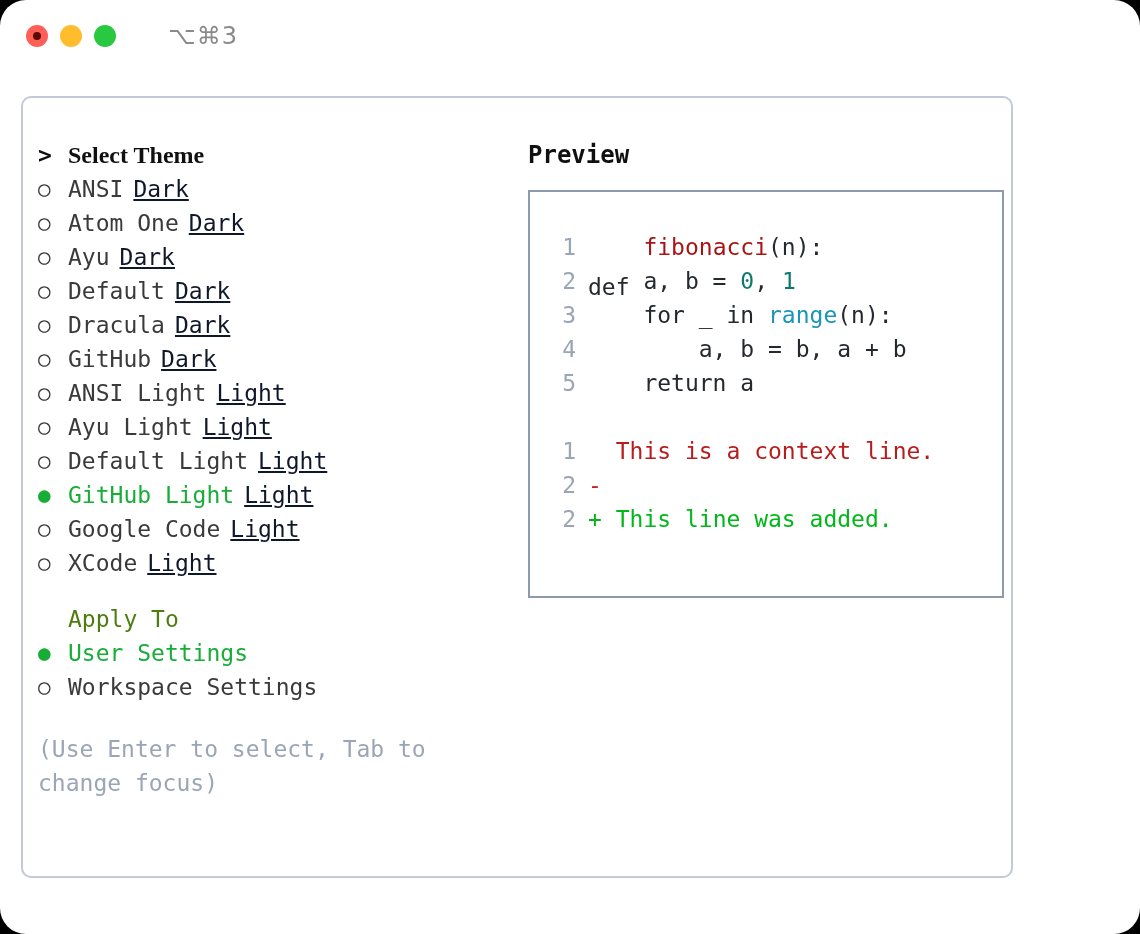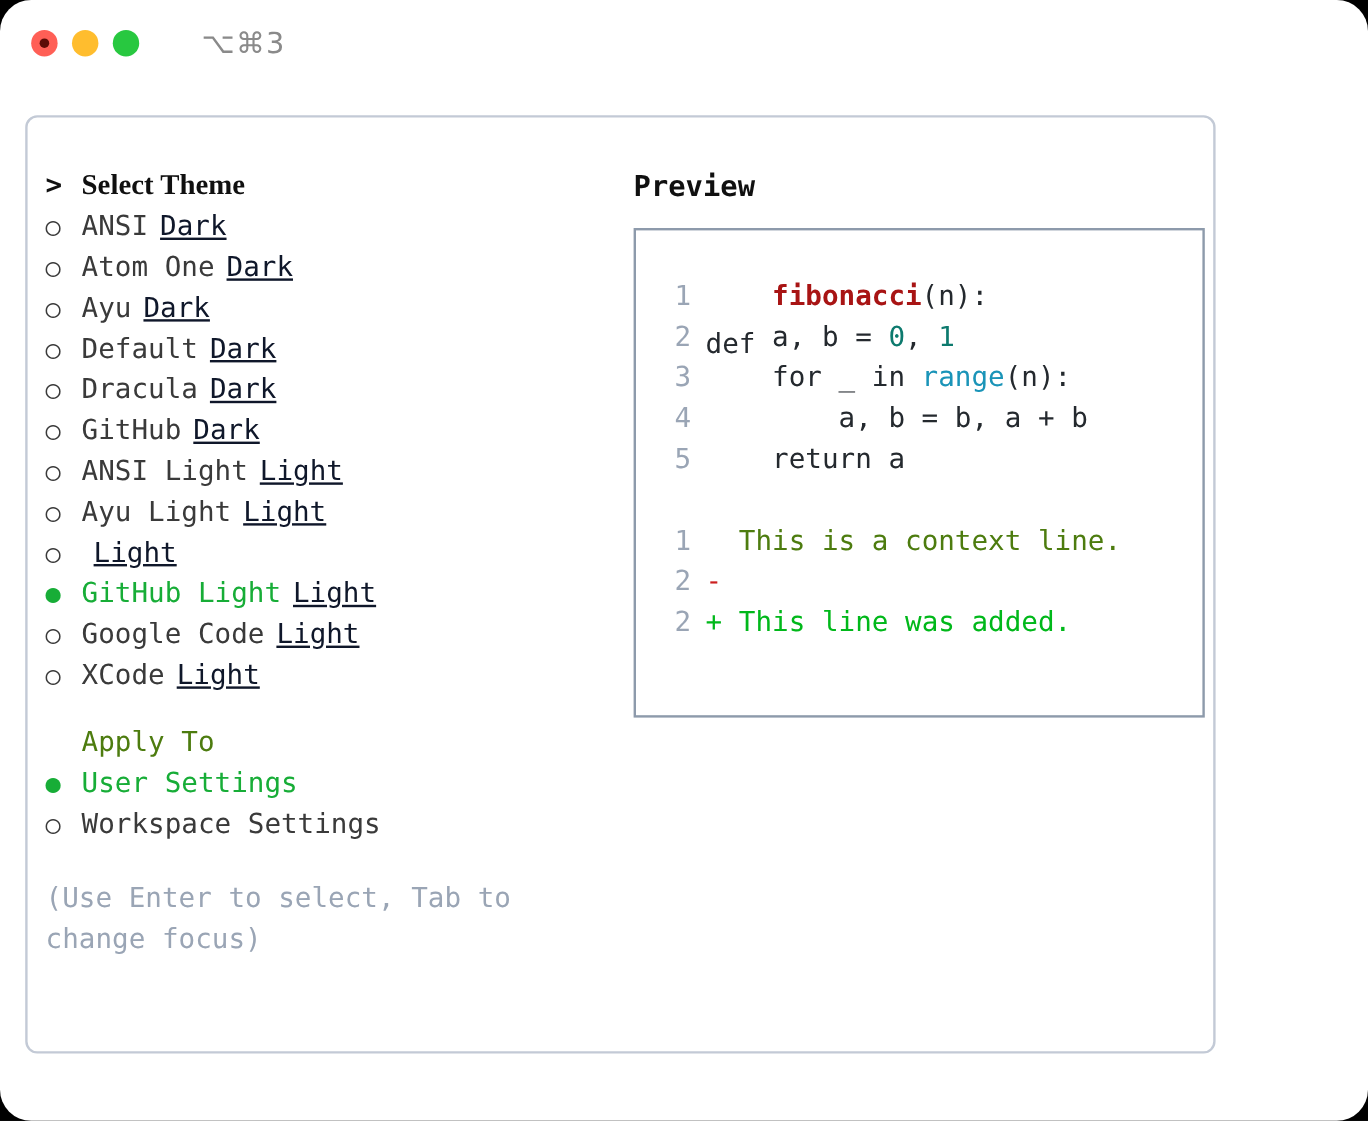--- a/index.html
+++ b/index.html
@@ -173,24 +173,24 @@
   }
   .lineno {
     width: 26px;
     flex: 0 0 26px;
     text-align: right;
     color: #9aa5b5;
     margin-right: 12px;
   }
   .code-text { color: #24292e; }
   .tok-def   { color: #24292e; margin-top: 40px; }
-  .tok-fn    { color: #a81414; font-weight: bold; }
+  .tok-fn    { color: #a81414; font-weight: normal; }
   .tok-call  { color: #1a94b8; }
   .tok-num   { color: #0d7a6e; }
-  .tok-ctx   { color: #4d7c0f; }
+  .tok-ctx   { color: #b91c1c; }
   .tok-del   { color: #cc1f1f; }
   .tok-add   { color: #00b81a; }
   .gap-line { height: 34px; }
 </style>
 </head>
 <body>
 
 <div id="window">
 
   <div id="titlebar">
@@ -213,21 +213,21 @@
 
       <div id="theme-list">
           <div class="row"><span class="bullet">○</span><span class="label">ANSI</span><span class="badge">Dark</span></div>
           <div class="row"><span class="bullet">○</span><span class="label">Atom One</span><span class="badge">Dark</span></div>
           <div class="row"><span class="bullet">○</span><span class="label">Ayu</span><span class="badge">Dark</span></div>
           <div class="row"><span class="bullet">○</span><span class="label">Default</span><span class="badge">Dark</span></div>
           <div class="row"><span class="bullet">○</span><span class="label">Dracula</span><span class="badge">Dark</span></div>
           <div class="row"><span class="bullet">○</span><span class="label">GitHub</span><span class="badge">Dark</span></div>
           <div class="row"><span class="bullet">○</span><span class="label">ANSI Light</span><span class="badge">Light</span></div>
           <div class="row"><span class="bullet">○</span><span class="label">Ayu Light</span><span class="badge">Light</span></div>
-          <div class="row"><span class="bullet">○</span><span class="badge">Light</span></div>
+          <div class="row"><span class="bullet">○</span><span class="label">Default Light</span><span class="badge">Light</span></div>
           <div class="row"><span class="bullet sel">●</span><span class="label sel">GitHub Light</span><span class="badge">Light</span></div>
           <div class="row"><span class="bullet">○</span><span class="label">Google Code</span><span class="badge">Light</span></div>
           <div class="row"><span class="bullet">○</span><span class="label">XCode</span><span class="badge">Light</span></div>
         </div>
 
       <div class="spacer-sm"></div>
 
       <div class="section-head">Apply To</div>
 
       <div id="apply-list">

